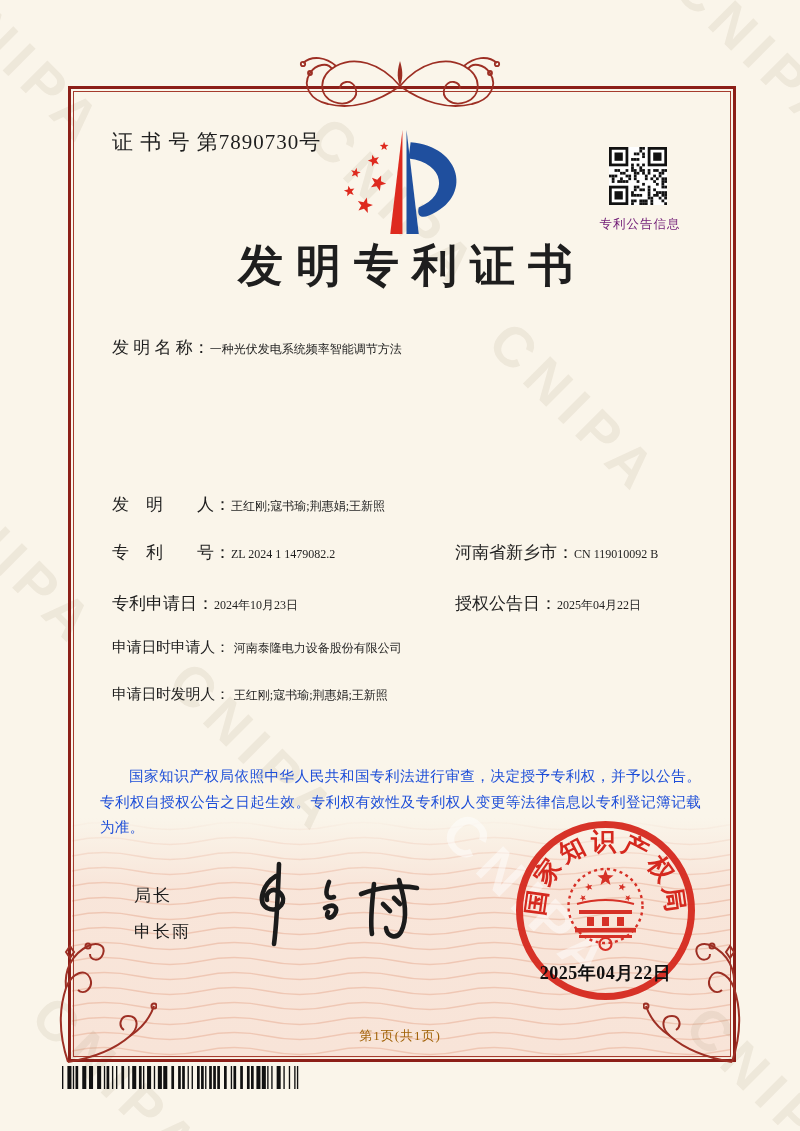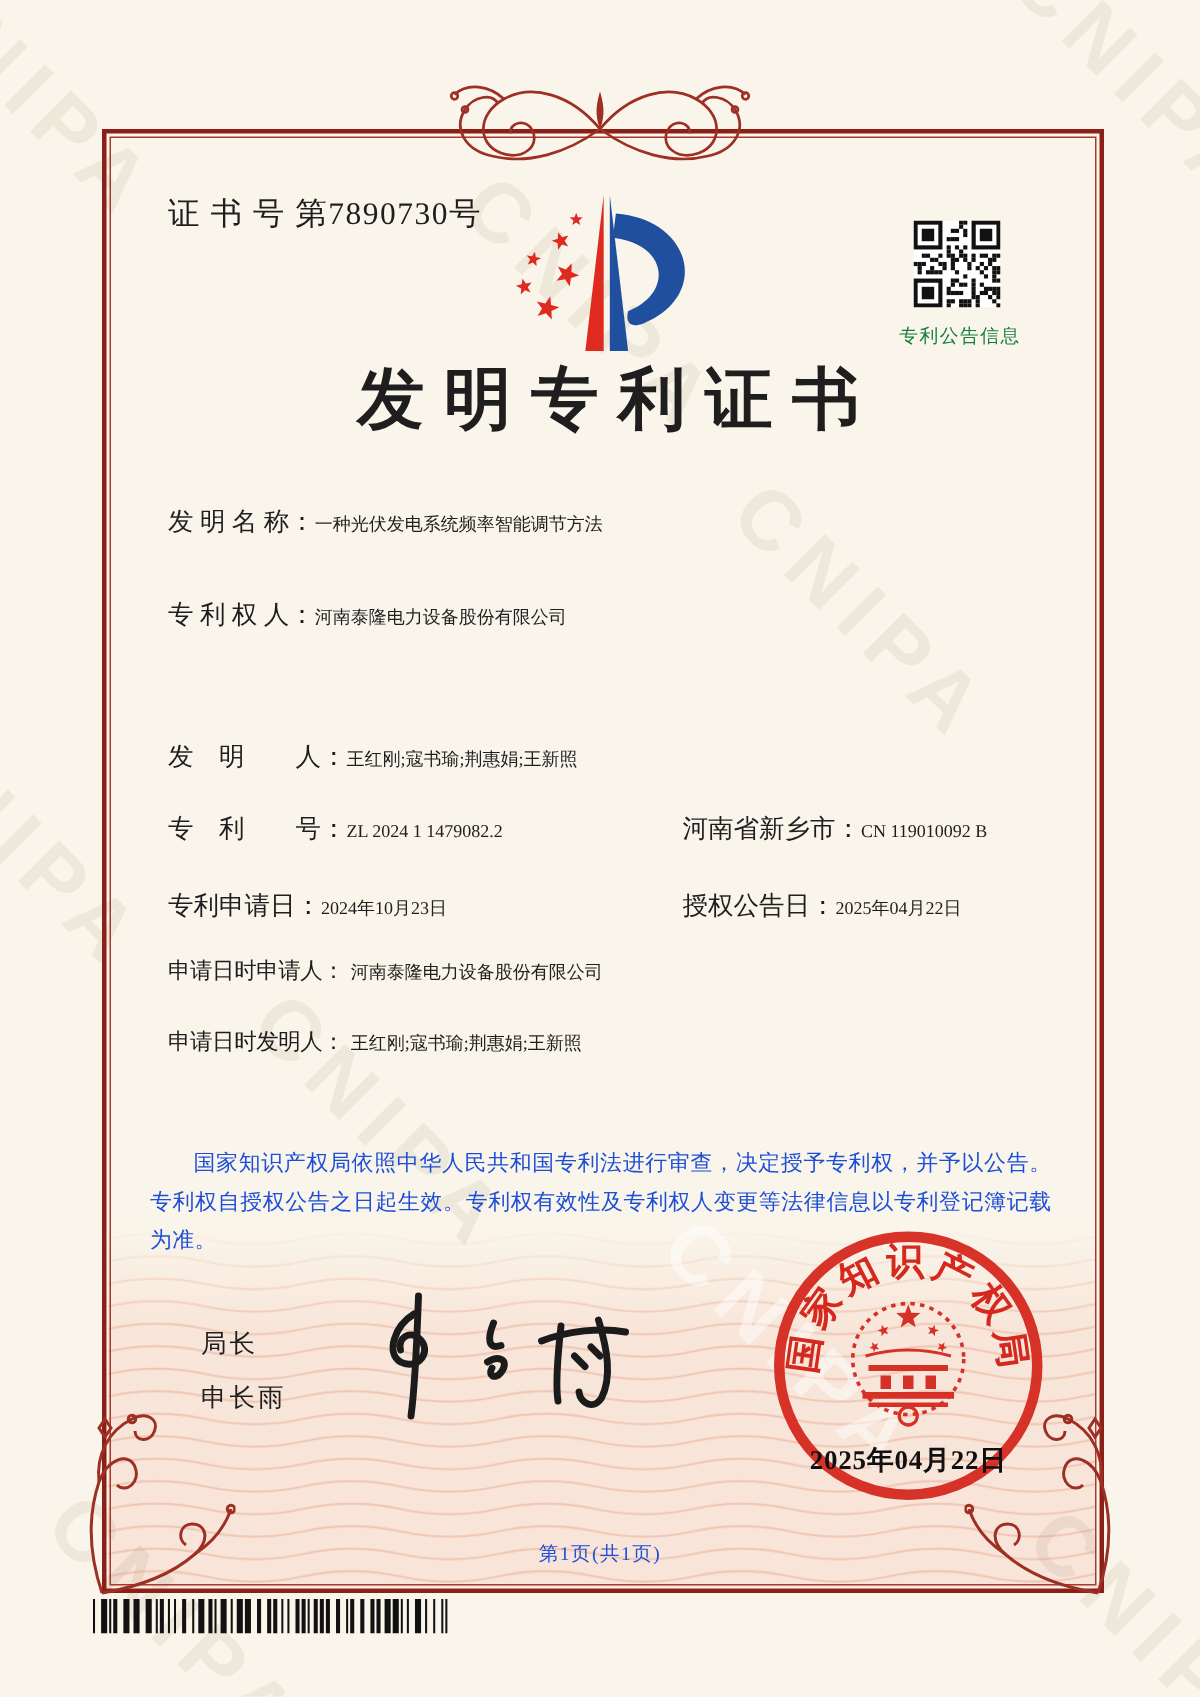--- a/index.html
+++ b/index.html
@@ -20,30 +20,30 @@
   .frame-o{position:absolute;left:68px;top:86px;width:662px;height:970px;
            border:3px solid var(--frame);z-index:2;}
   .frame-i{position:absolute;inset:2px;border:1px solid #a53b2d;}
   .orn{position:absolute;z-index:2;}
   
   .content{position:absolute;inset:0;z-index:3;}
   .cert-no{position:absolute;left:112px;top:128px;font-size:21px;letter-spacing:1px;}
   .doc-title{position:absolute;left:0;right:0;top:236px;text-align:center;
              font-size:45px;font-weight:700;letter-spacing:13px;padding-left:24px;}
   .qr-label{position:absolute;left:594px;top:216px;width:92px;text-align:center;
-            font-size:12.5px;letter-spacing:1px;color:#15803d;}
+            font-size:12.5px;letter-spacing:1px;color:#701a75;}
   .row{position:absolute;left:112px;width:620px;font-size:17px;white-space:nowrap;}
   .row .val{font-size:12px;}
   .row .rcol{position:absolute;left:343px;top:0;}
   .row.cond .lbl{font-size:15px;letter-spacing:-.3px;}
   .decl{position:absolute;left:100px;top:764px;width:601px;font-size:14.6px;
         line-height:25.5px;text-align:justify;text-indent:29px;letter-spacing:.2px;color:#1d4ed8;}
   .dir{position:absolute;left:112px;font-size:17px;letter-spacing:2px;margin-left:22px;}
   .page-info{position:absolute;left:0;right:0;top:1027px;text-align:center;
-             font-size:13px;color:#1d4ed8;letter-spacing:1px;}
+             font-size:13px;color:#a16207;letter-spacing:1px;}
   .seal-arc{font-size:25px;font-weight:bold;letter-spacing:4px;fill:var(--seal);
             font-family:"Liberation Serif",serif;}
   .seal-date{font-size:18px;font-weight:600;fill:#101010;text-anchor:middle;
              font-family:"Liberation Serif",serif;letter-spacing:.5px;}
   .sealfill{fill:var(--seal);}
   .sealstroke{stroke:var(--seal);fill:none;}
 </style>
 </head>
 <body>
 
@@ -255,23 +255,20 @@
         <rect x="55.24" y="55.24" width="2.76" height="2.76"></rect>
       </g>
   </svg>
   <div class="qr-label">专利公告信息</div>
 
   <div class="doc-title">发明专利证书</div>
 
   <div class="row" style="top:336px">
     <span class="lbl">发 明 名 称：</span><span class="val">一种光伏发电系统频率智能调节方法</span>
   </div>
-  <div class="row" style="top:398px">
-    <span class="lbl">专 利 权 人：</span><span class="val">河南泰隆电力设备股份有限公司</span>
-  </div>
   <div class="row" style="top:493px">
     <span class="lbl">发　明　　人：</span><span class="val">王红刚;寇书瑜;荆惠娟;王新照</span>
   </div>
   <div class="row" style="top:541px">
     <span class="lbl">专　利　　号：</span><span class="val">ZL 2024 1 1479082.2</span>
     <span class="rcol">
       <span class="lbl">河南省新乡市：</span><span class="val">CN 119010092 B</span>
     </span>
   </div>
   <div class="row" style="top:592px">

